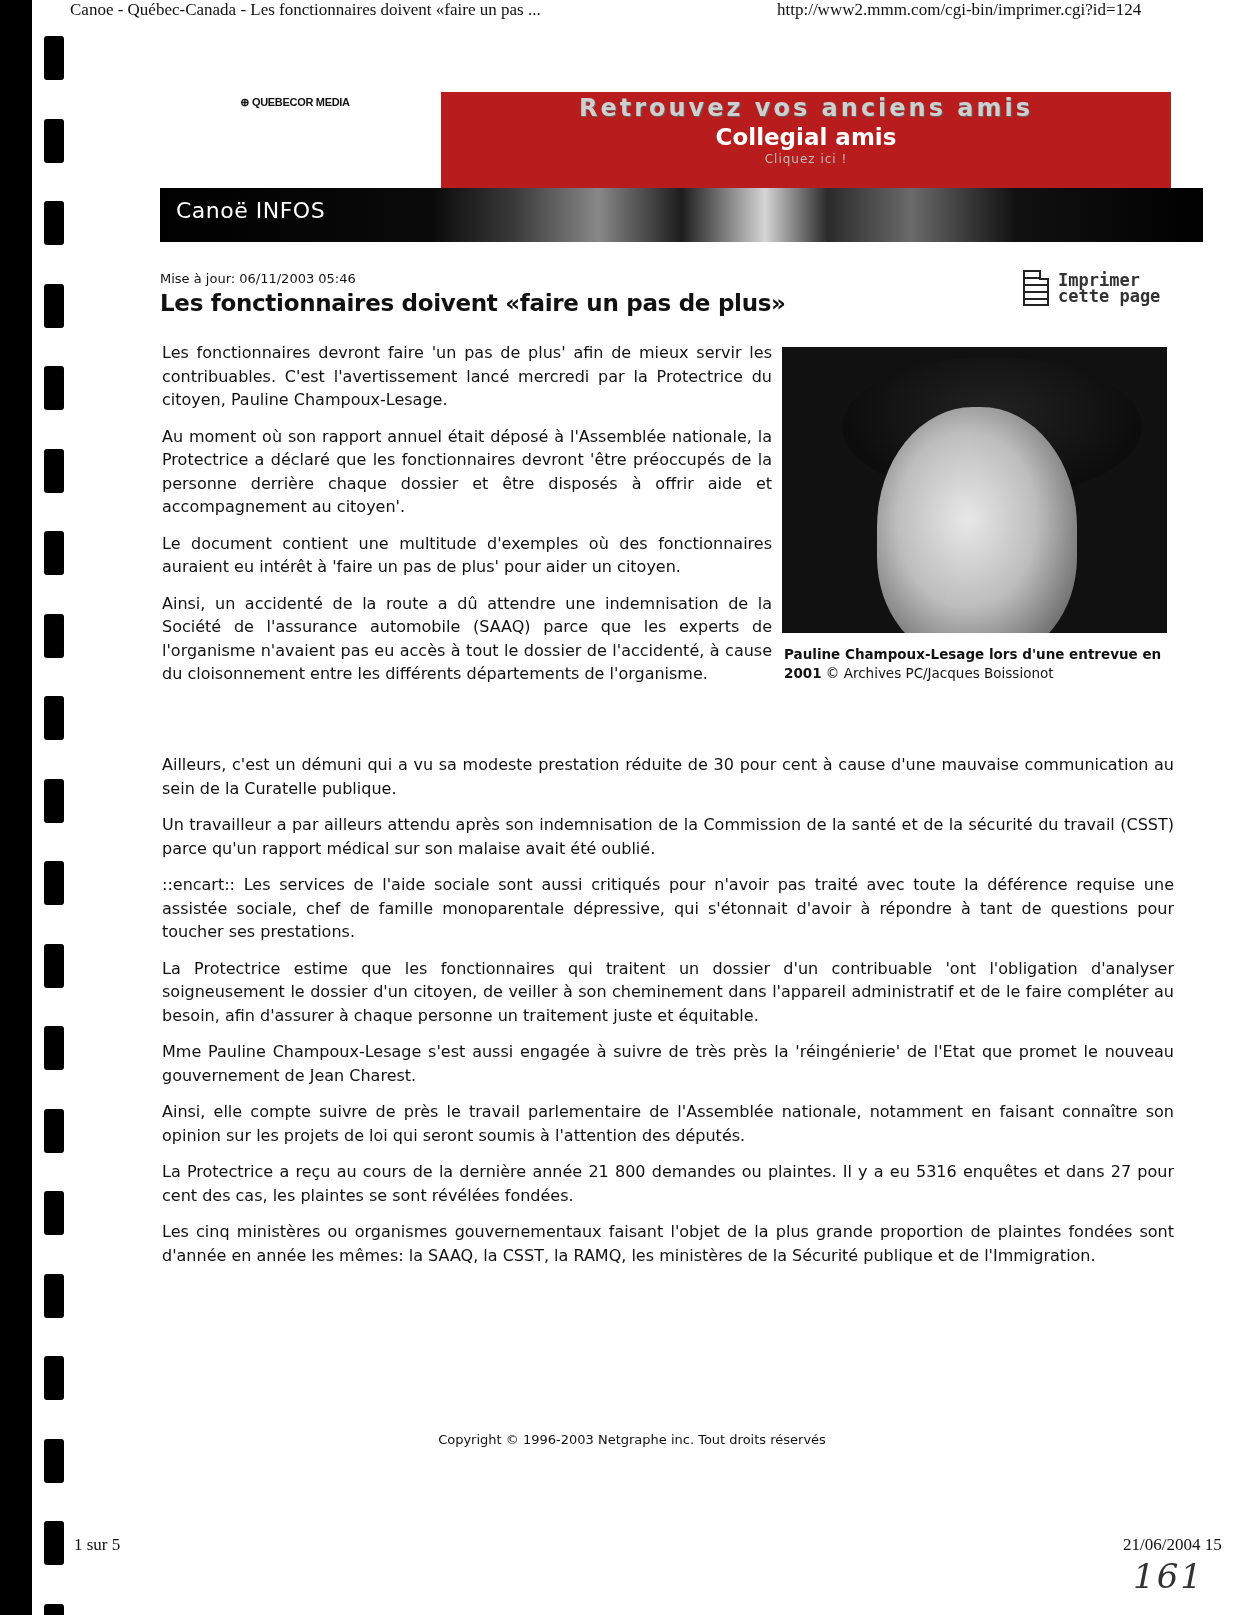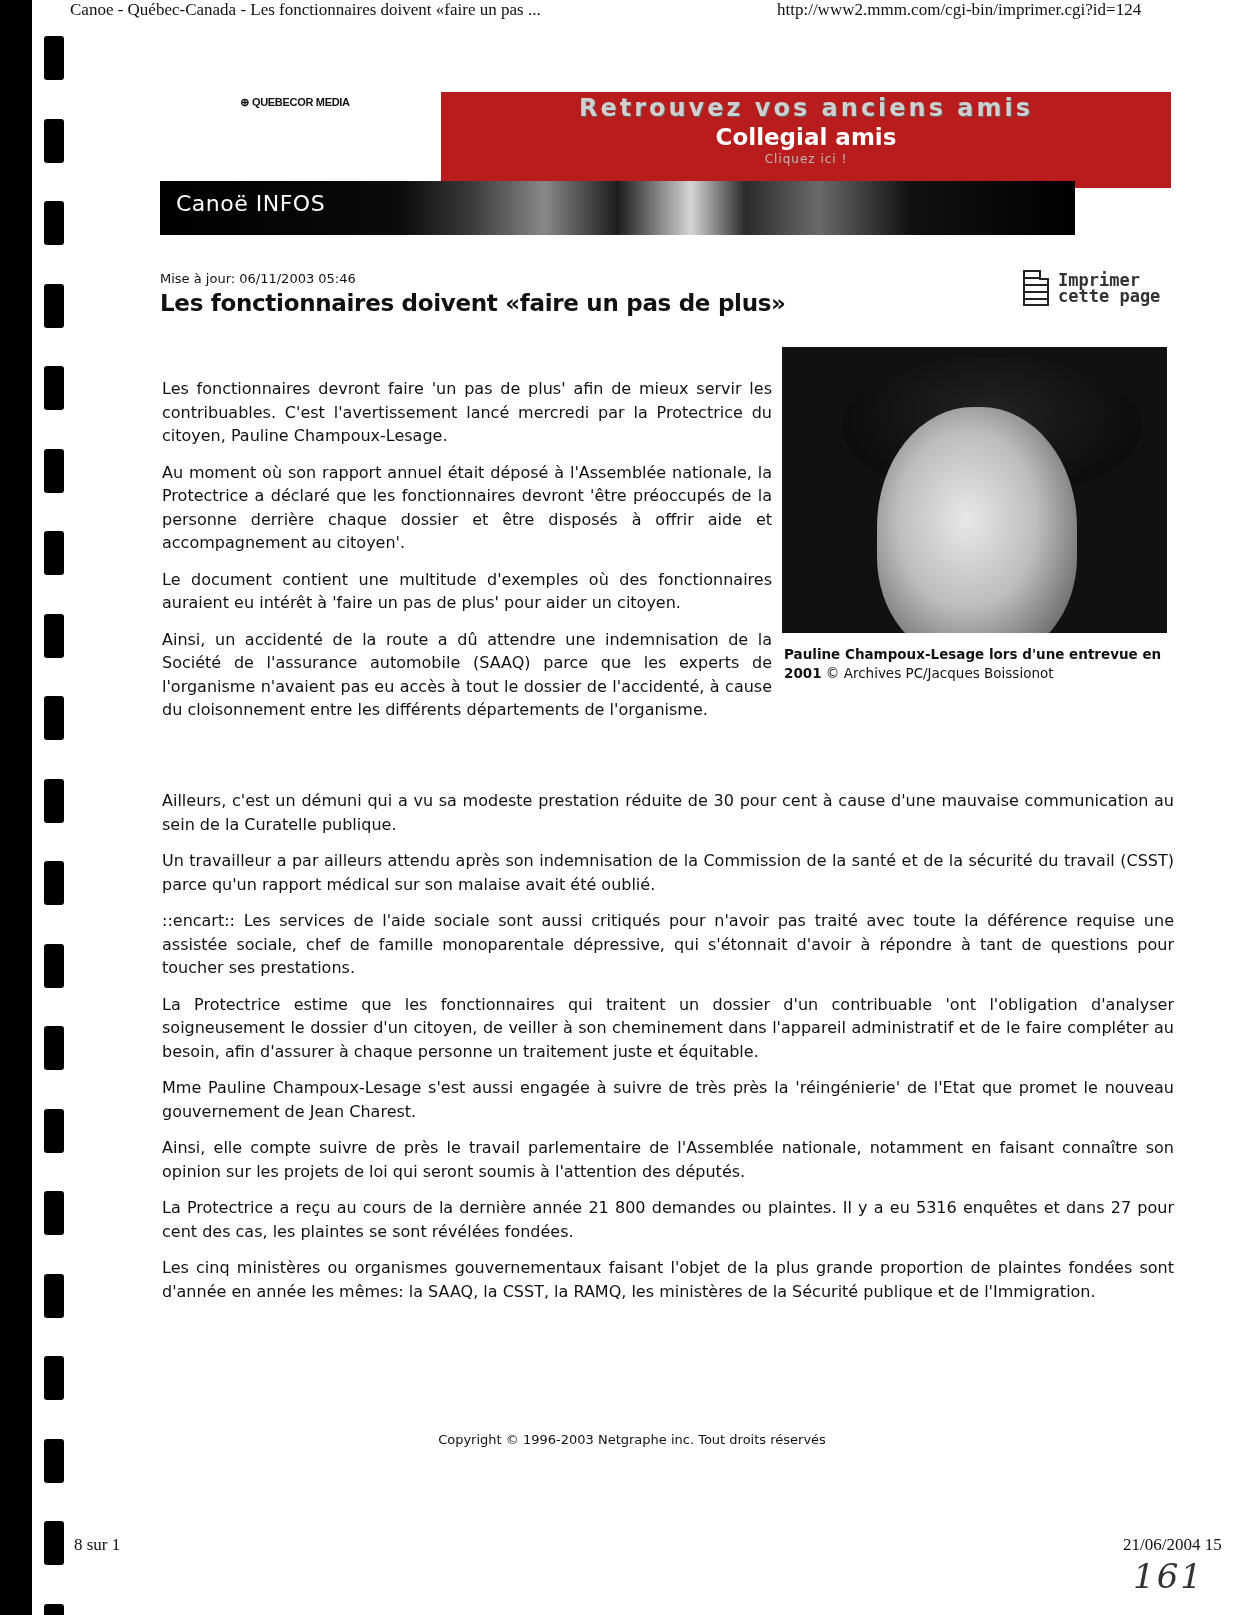--- a/index.html
+++ b/index.html
@@ -28,38 +28,38 @@
   .logo-word { font-family: "DejaVu Sans Mono", monospace; font-weight: bold; font-size: 52px;
     letter-spacing: 4px; line-height: 60px; color: #111; }
   .logo-sub { font-family: "Liberation Sans", sans-serif; font-size: 11px; font-weight: bold; margin-top: 4px; letter-spacing: -0.3px; }
   .ad-banner { position: absolute; left: 441px; top: 92px; width: 730px; height: 96px; background: #b91c1c;
     text-align: center; color: #e8e8e8; }
   .ad-line1 { font-family: "DejaVu Sans", sans-serif; font-weight: bold; font-size: 24px; letter-spacing: 3px;
     color: #cfcfcf; margin-top: 2px; text-shadow: 1px 1px 0 #666; }
   .ad-line2 { font-family: "DejaVu Sans", sans-serif; font-weight: bold; font-size: 23px; color: #fff; margin-top: 2px; }
   .ad-line3 { font-family: "DejaVu Sans", sans-serif; font-size: 12px; color: #bbb; margin-top: 2px; letter-spacing: 1px; }
 
-  .section-bar { position: absolute; left: 160px; top: 181px; width: 915px; height: 54px;
+  .section-bar { position: absolute; left: 160px; top: 188px; width: 1043px; height: 54px;
     background: linear-gradient(90deg, #000 0%, #0a0a0a 26%, #3a3a3a 34%, #888 42%, #1d1d1d 50%, #d5d5d5 58%, #2a2a2a 64%, #6a6a6a 72%, #111 82%, #000 100%); }
   .section-bar .title { position: absolute; left: 16px; top: 10px; color: #fff;
     font-family: "DejaVu Sans", sans-serif; font-size: 22px; letter-spacing: 0.5px; }
 
   
   .updated { position: absolute; left: 160px; top: 271px; font-size: 13px; font-family: "DejaVu Sans", sans-serif; }
   .headline { position: absolute; left: 160px; top: 290px; font-size: 23px; font-weight: bold;
     font-family: "DejaVu Sans", sans-serif; letter-spacing: -0.3px; }
   .print-btn { position: absolute; left: 1023px; top: 270px; width: 150px; height: 40px; cursor: pointer; }
   .print-icon { position: absolute; left: 0; top: 0; width: 26px; height: 36px; border: 2px solid #222;
     background: repeating-linear-gradient(180deg, #fff 0 5px, #222 5px 7px); box-sizing: border-box; }
   .print-icon::after { content: ""; position: absolute; right: -2px; top: -2px; width: 8px; height: 8px; background: #fff;
     border-left: 2px solid #222; border-bottom: 2px solid #222; }
   .print-label { position: absolute; left: 35px; top: 2px; font-family: "DejaVu Sans Mono", monospace;
     font-size: 17px; line-height: 16px; font-weight: bold; color: #333; }
 
-  .body-text { font-family: "DejaVu Sans", sans-serif; font-size: 16px; line-height: 23.5px; color: #111; margin-top: 36px; }
+  .body-text { font-family: "DejaVu Sans", sans-serif; font-size: 16px; line-height: 23.5px; color: #111; }
   .narrow { position: absolute; left: 162px; top: 341px; width: 610px; text-align: justify; }
   .narrow p { margin: 0 0 13px 0; }
   .wide { position: absolute; left: 162px; top: 753px; width: 1012px; text-align: justify; }
   .wide p { margin: 0 0 13px 0; }
 
   .photo { position: absolute; left: 782px; top: 347px; width: 385px; height: 286px; background: #111; overflow: hidden; }
   .photo .face { position: absolute; left: 95px; top: 60px; width: 200px; height: 250px; border-radius: 48% 48% 40% 40%;
     background: radial-gradient(ellipse at 45% 45%, #e8e8e8 0%, #bdbdbd 45%, #6e6e6e 80%, #2a2a2a 100%); }
   .photo .hair { position: absolute; left: 60px; top: 10px; width: 300px; height: 140px; border-radius: 50%;
     background: radial-gradient(ellipse at 50% 40%, #222 0%, #0d0d0d 70%); }
@@ -149,16 +149,16 @@
   <p>La Protectrice estime que les fonctionnaires qui traitent un dossier d'un contribuable 'ont l'obligation d'analyser soigneusement le dossier d'un citoyen, de veiller à son cheminement dans l'appareil administratif et de le faire compléter au besoin, afin d'assurer à chaque personne un traitement juste et équitable.</p>
   <p>Mme Pauline Champoux-Lesage s'est aussi engagée à suivre de très près la 'réingénierie' de l'Etat que promet le nouveau gouvernement de Jean Charest.</p>
   <p>Ainsi, elle compte suivre de près le travail parlementaire de l'Assemblée nationale, notamment en faisant connaître son opinion sur les projets de loi qui seront soumis à l'attention des députés.</p>
   <p>La Protectrice a reçu au cours de la dernière année 21 800 demandes ou plaintes. Il y a eu 5316 enquêtes et dans 27 pour cent des cas, les plaintes se sont révélées fondées.</p>
   <p>Les cinq ministères ou organismes gouvernementaux faisant l'objet de la plus grande proportion de plaintes fondées sont d'année en année les mêmes: la SAAQ, la CSST, la RAMQ, les ministères de la Sécurité publique et de l'Immigration.</p>
 </div>
 
 <div class="copyright">Copyright © 1996-2003 Netgraphe inc. Tout droits réservés</div>
 
 <div class="print-footer">
-  <span class="l">8 sur 1</span>
+  <span class="l">1 sur 5</span>
   <span class="r">21/06/2004 15</span>
 </div>
 <div class="handwritten">161</div>
 
 </body></html>

